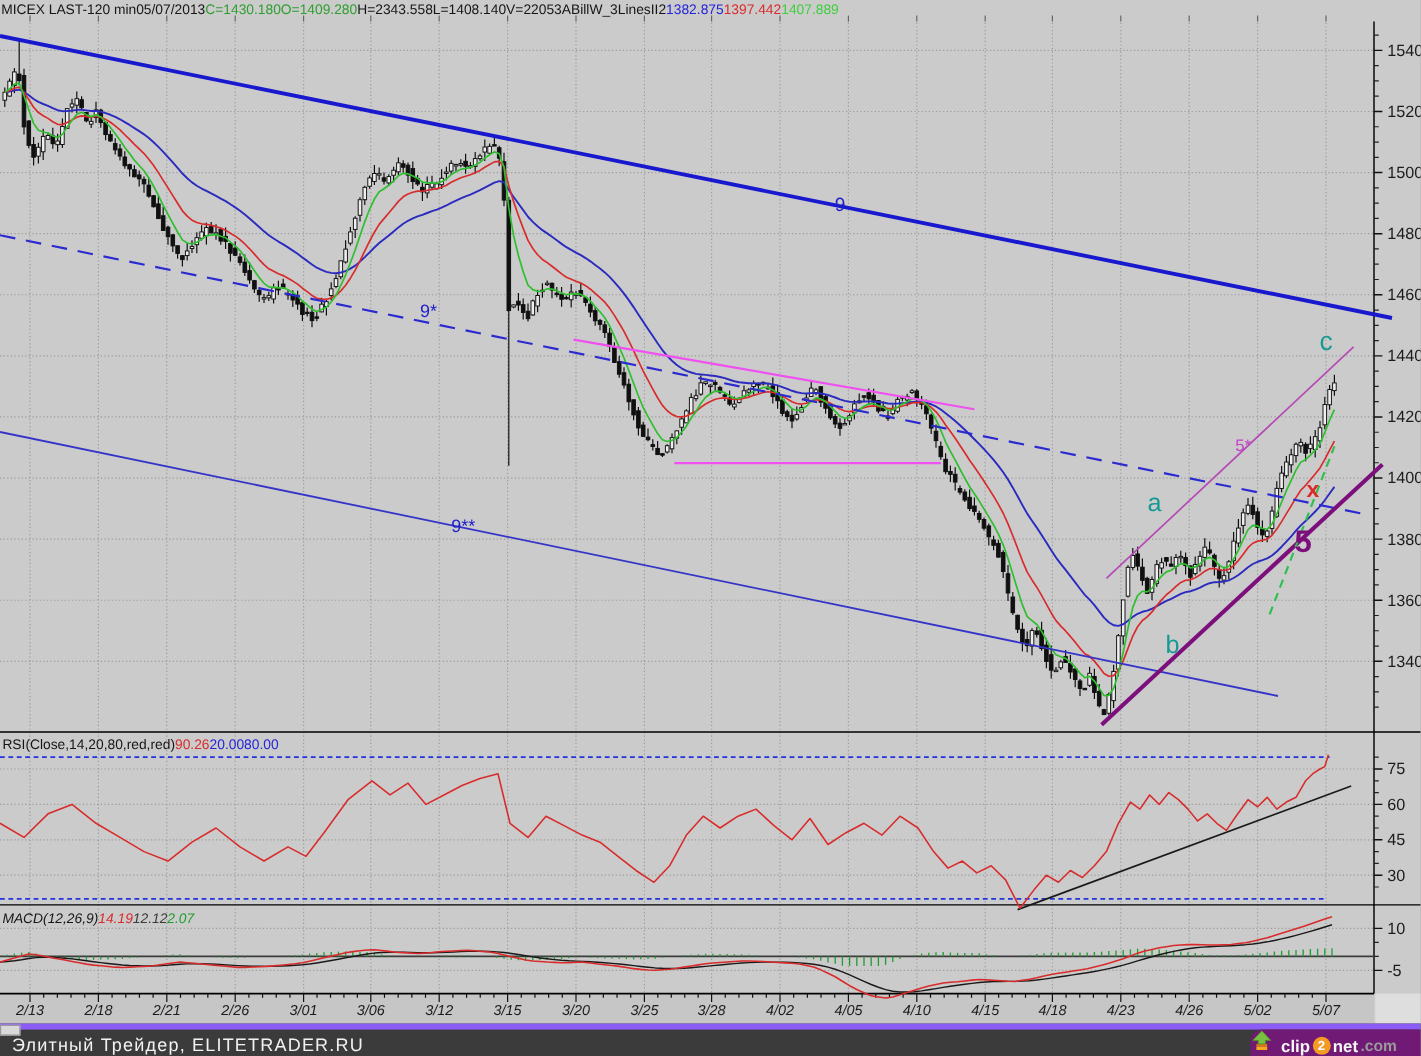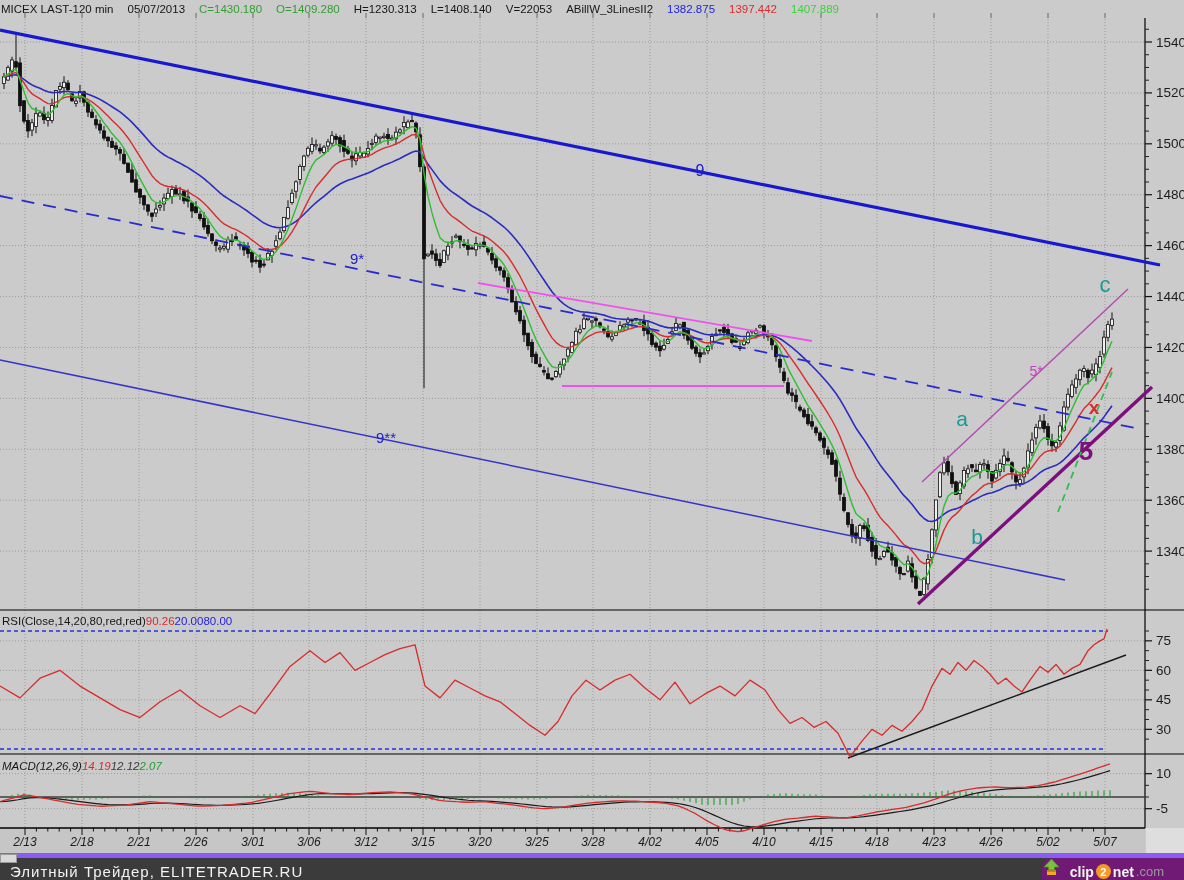--- a/index.html
+++ b/index.html
@@ -1,34 +1,34 @@
 <!DOCTYPE html>
 <html><head>
 <meta charset="utf-8">
 <style>
   html,body{margin:0;padding:0;background:#888;}
   .screen{position:relative;width:1184px;height:880px;background:#cbcbcb;overflow:hidden;
           font-family:"Liberation Sans",sans-serif;}
   .screen svg{position:absolute;left:0;top:0;}
-  .overlay{position:absolute;left:0;display:flex;align-items:center;gap:14px;
+  .overlay{position:absolute;left:0;display:flex;align-items:center;gap:0;
            font-size:11.5px;color:#161616;white-space:nowrap;pointer-events:none;}
   .hdr{top:1px;left:1px;height:16px;}
   .ind-row{height:15px;gap:0;}
   .ck{color:#161616}.cg{color:#2f9e2f}.cb{color:#2424d8}.cr{color:#d92b2b}
   .cbg{color:#3fcf3f}.cgy{color:#3a3a3a}.cgr{color:#1f9e2f}
   .statusbar{position:absolute;left:0;top:853px;width:1184px;height:27px;background:#3b3b3b;
              border-top:5px solid #8b5cf6;display:flex;align-items:center;}
   .sb-notch{position:absolute;left:0;top:-4px;width:15px;height:7px;background:#d9d9d9;
             border:1px solid #9a9a9a;}
   .sb-text{color:#f2f2f2;font-size:15px;padding-left:10px;letter-spacing:1px;}
   .clipbadge{position:absolute;right:0;top:0;height:27px;width:122px;background:#701a75;
              border-radius:10px 0 0 0;display:flex;align-items:center;justify-content:flex-end;
              gap:2px;padding-right:20px;cursor:pointer;}
   .clipbadge .w{color:#f5f5f5;font-weight:bold;font-size:14px;}
-  .clipbadge .dom{color:#9a9a9a;font-weight:normal;font-size:13px;}
+  .clipbadge .dom{color:#9a9a9a;font-weight:bold;font-size:13px;}
   .two{display:inline-flex;width:15px;height:15px;border-radius:50%;background:#f59a23;
        color:#fff;font-size:11px;font-weight:bold;align-items:center;justify-content:center;}
   .arr{margin-right:3px;}
 </style>
 </head>
 <body>
 
 <div class="screen">
 
   <svg id="chart-svg" width="1184" height="853">
@@ -1044,21 +1044,21 @@
         <text x="1086" y="460" text-anchor="middle" font-size="26" fill="#7d0f7d" font-weight="bold" font-family="&quot;Liberation Sans&quot;,sans-serif">5</text>
         <text x="1036" y="376" text-anchor="middle" font-size="14" fill="#c53fc5" font-weight="normal" font-family="&quot;Liberation Sans&quot;,sans-serif">5*</text>
       </g>
     </svg>
 
   <div class="overlay hdr">
     <span class="ck">MICEX LAST-120 min</span>
     <span class="ck">05/07/2013</span>
     <span class="cg">C=1430.180</span>
     <span class="cg">O=1409.280</span>
-    <span class="ck">H=1230.313</span>
+    <span class="ck">H=2343.558</span>
     <span class="ck">L=1408.140</span>
     <span class="ck">V=22053</span>
     <span class="ck">ABillW_3LinesII2</span>
     <span class="cb">1382.875</span>
     <span class="cr">1397.442</span>
     <span class="cbg">1407.889</span>
   </div>
 
   <div class="overlay ind-row" style="top:613px;left:2px;">
     <span class="ck">RSI(Close,14,20,80,red,red)</span>

